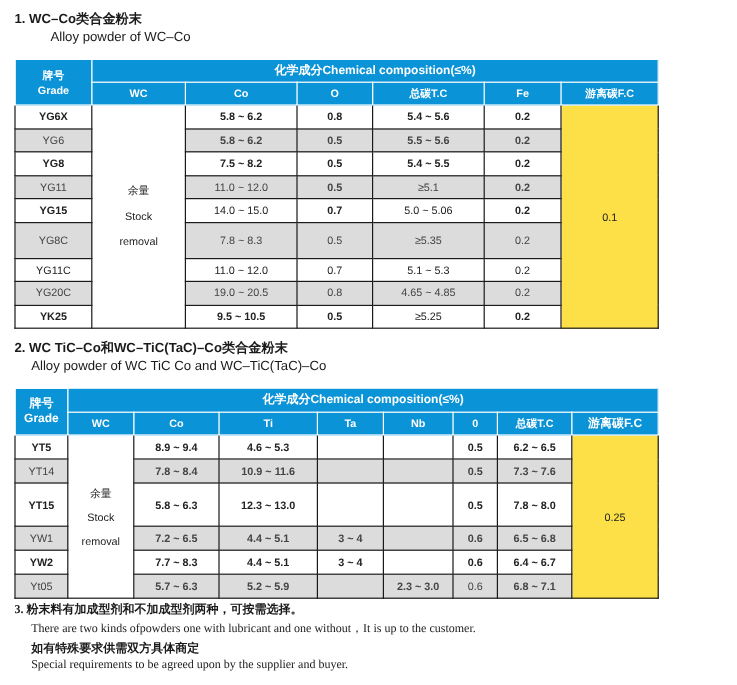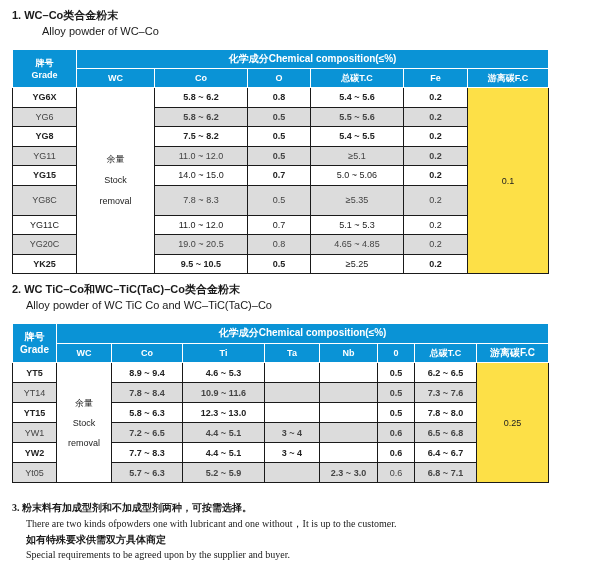--- a/index.html
+++ b/index.html
@@ -181,21 +181,21 @@
     </tr>
     <tr class="alt" style="height:20px;">
       <td class="c">YT14</td>
       <td class="c b">7.8 ~ 8.4</td>
       <td class="c b">10.9 ~ 11.6</td>
       <td class="c"></td>
       <td class="c"></td>
       <td class="c b">0.5</td>
       <td class="c b">7.3 ~ 7.6</td>
     </tr>
-    <tr style="height:20px;">
+    <tr style="height:36px;">
       <td class="c b">YT15</td>
       <td class="c b">5.8 ~ 6.3</td>
       <td class="c b">12.3 ~ 13.0</td>
       <td class="c b"></td>
       <td class="c b"></td>
       <td class="c b">0.5</td>
       <td class="c b">7.8 ~ 8.0</td>
     </tr>
     <tr class="alt" style="height:20px;padding-left:13px;">
       <td class="c">YW1</td>

